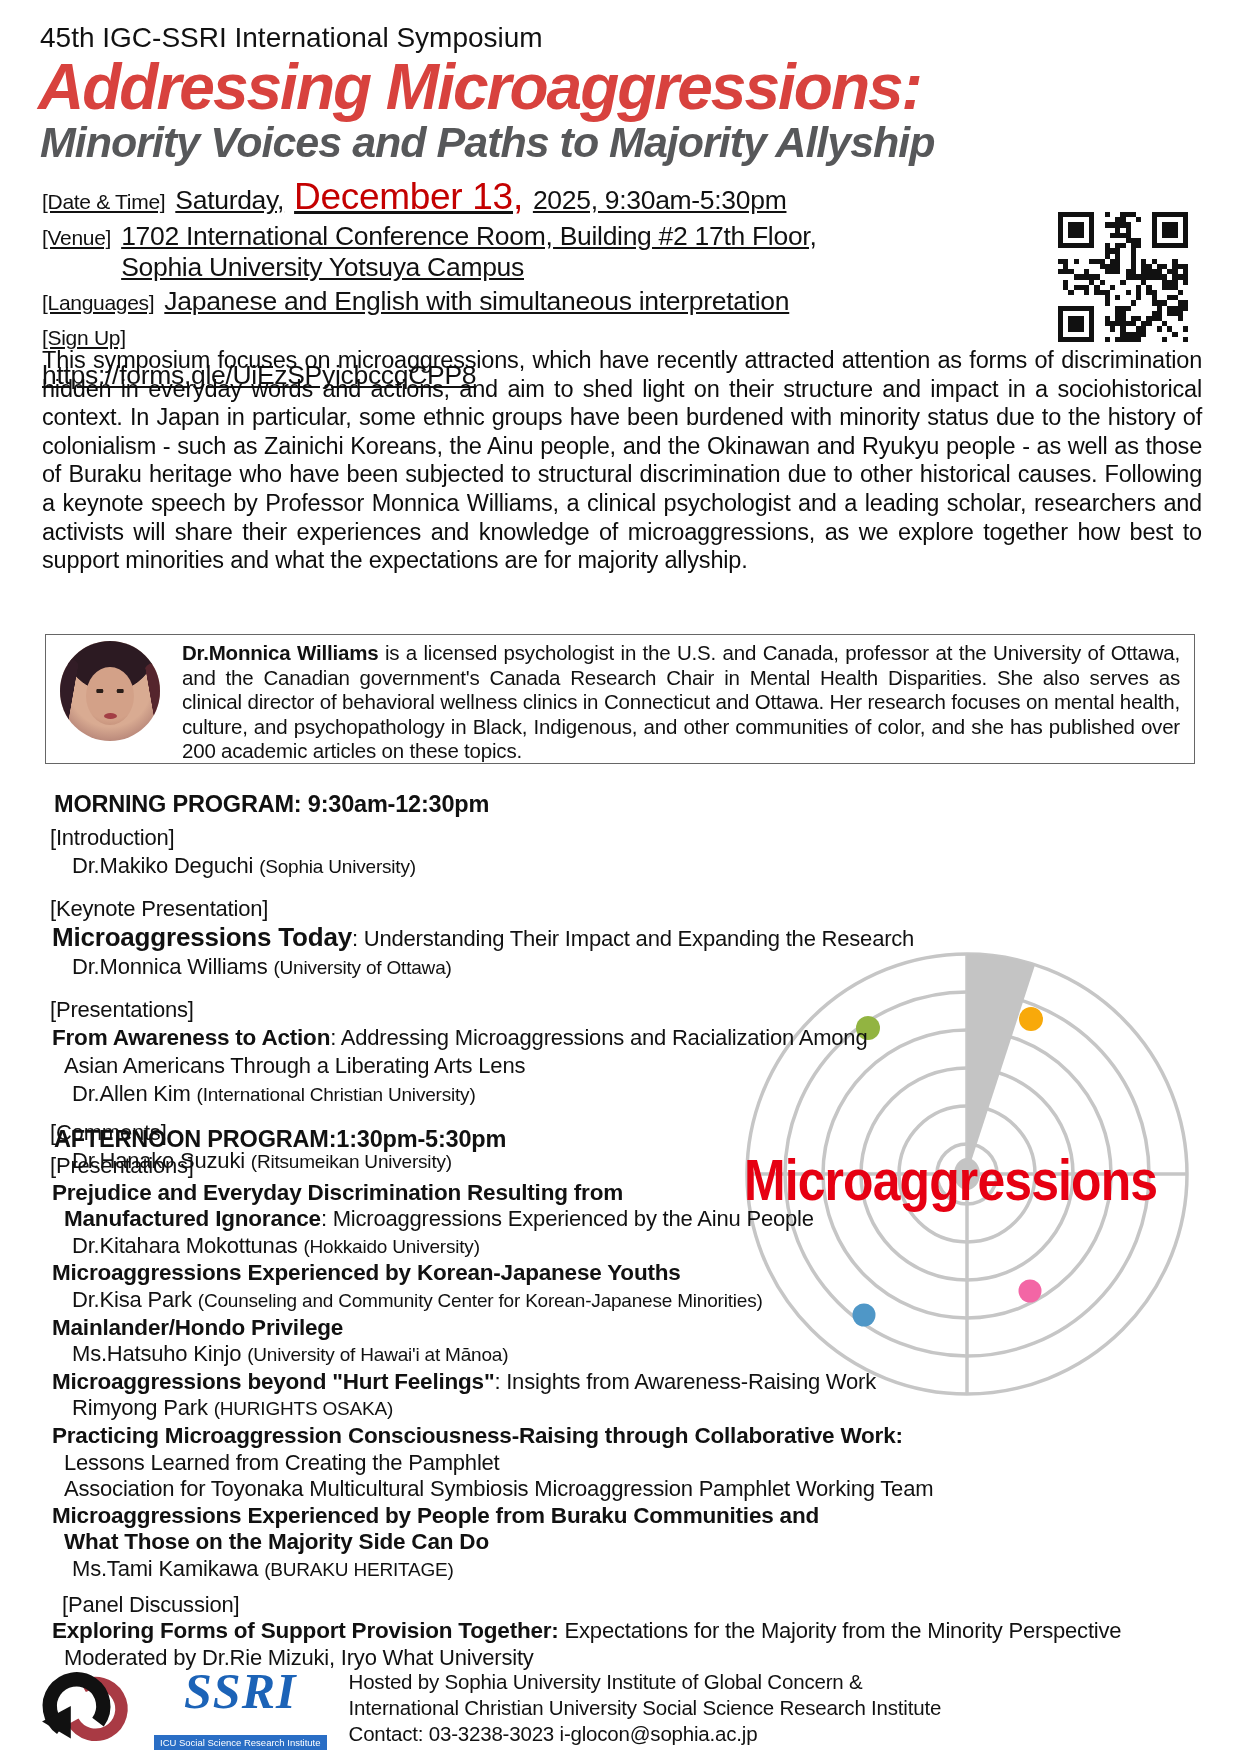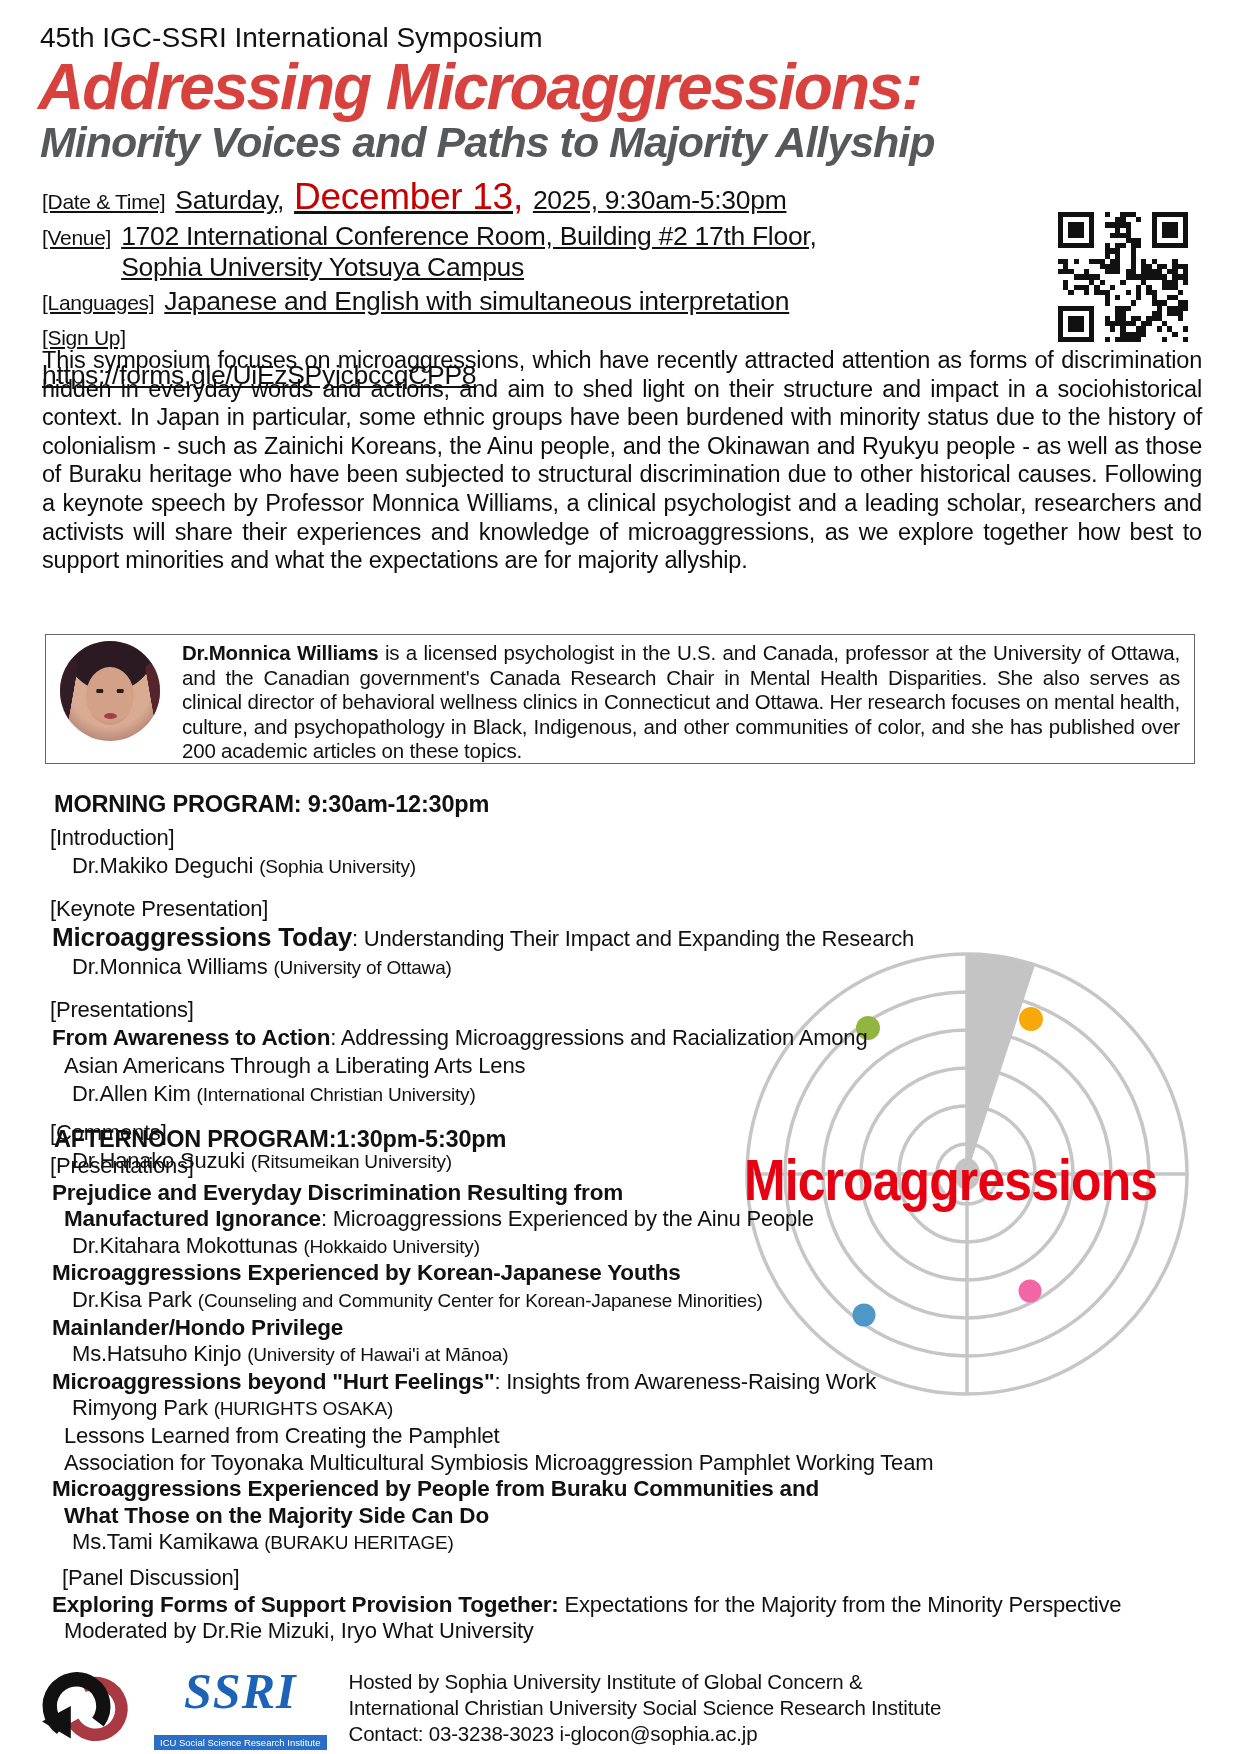--- a/index.html
+++ b/index.html
@@ -373,20 +373,21 @@
     <div class="pline plabel">[Presentations]</div>
     <div class="pline ptitle">Prejudice and Everyday Discrimination Resulting from</div>
     <div class="pline ptitle ptitle2"><span>Manufactured Ignorance</span><span class="rest">: Microaggressions Experienced by the Ainu People</span></div>
     <div class="pline pspeaker"><span>Dr.Kitahara Mokottunas </span><span class="paffil">(Hokkaido University)</span></div>
     <div class="pline ptitle">Microaggressions Experienced by Korean-Japanese Youths</div>
     <div class="pline pspeaker"><span>Dr.Kisa Park </span><span class="paffil">(Counseling and Community Center for Korean-Japanese Minorities)</span></div>
     <div class="pline ptitle">Mainlander/Hondo Privilege</div>
     <div class="pline pspeaker"><span>Ms.Hatsuho Kinjo </span><span class="paffil">(University of Hawai'i at Mānoa)</span></div>
     <div class="pline ptitle"><span>Microaggressions beyond "Hurt Feelings"</span><span class="rest">: Insights from Awareness-Raising Work</span></div>
     <div class="pline pspeaker"><span>Rimyong Park </span><span class="paffil">(HURIGHTS OSAKA)</span></div>
+    <div class="pline ptitle">Practicing Microaggression Consciousness-Raising through Collaborative Work:</div>
     <div class="pline pplain">Lessons Learned from Creating the Pamphlet</div>
     <div class="pline pplain">Association for Toyonaka Multicultural Symbiosis Microaggression Pamphlet Working Team</div>
     <div class="pline ptitle">Microaggressions Experienced by People from Buraku Communities and</div>
     <div class="pline ptitle ptitle2">What Those on the Majority Side Can Do</div>
     <div class="pline pspeaker"><span>Ms.Tami Kamikawa </span><span class="paffil">(BURAKU HERITAGE)</span></div>
     <div class="pline plabel gap8">[Panel Discussion]</div>
     <div class="pline ptitle"><span>Exploring Forms of Support Provision Together:</span><span class="rest"> Expectations for the Majority from the Minority Perspective</span></div>
     <div class="pline ptitle2" style="font-weight:normal;">Moderated by Dr.Rie Mizuki, Iryo What University</div>
   </div>
 

